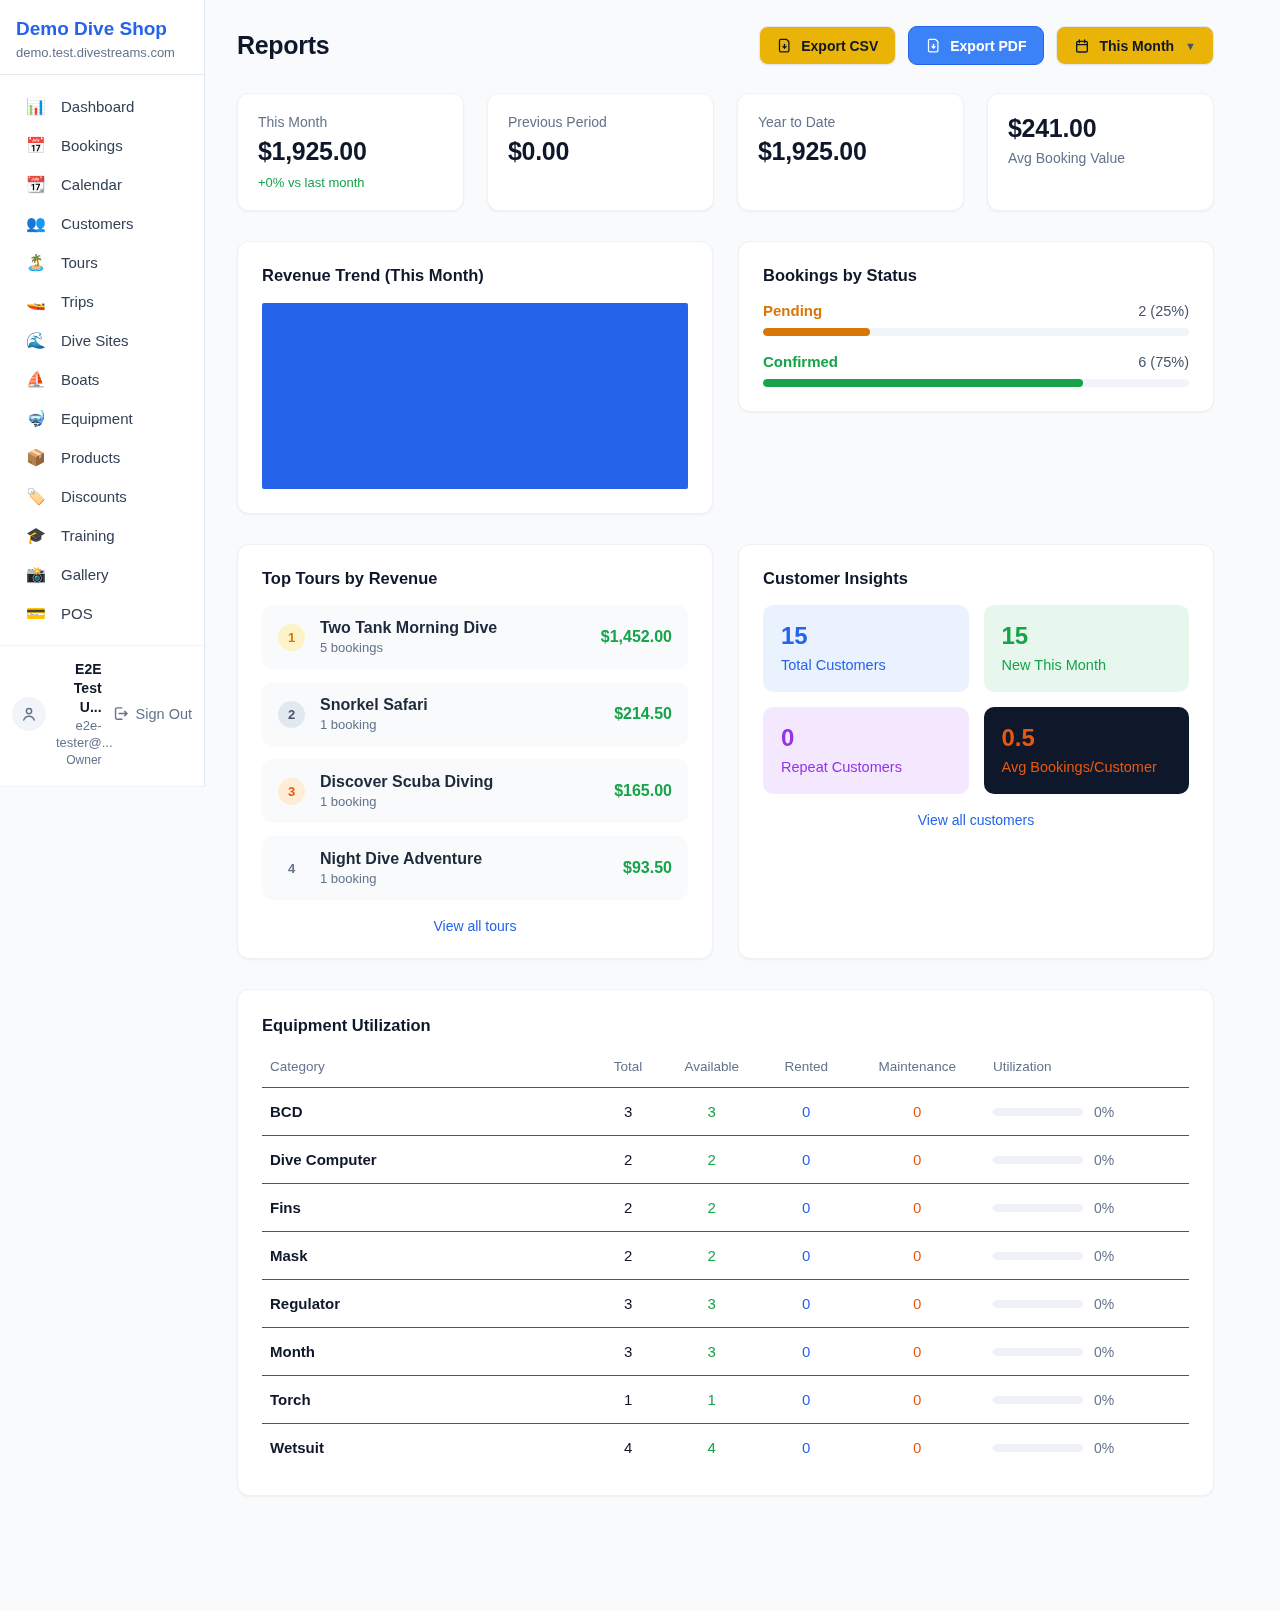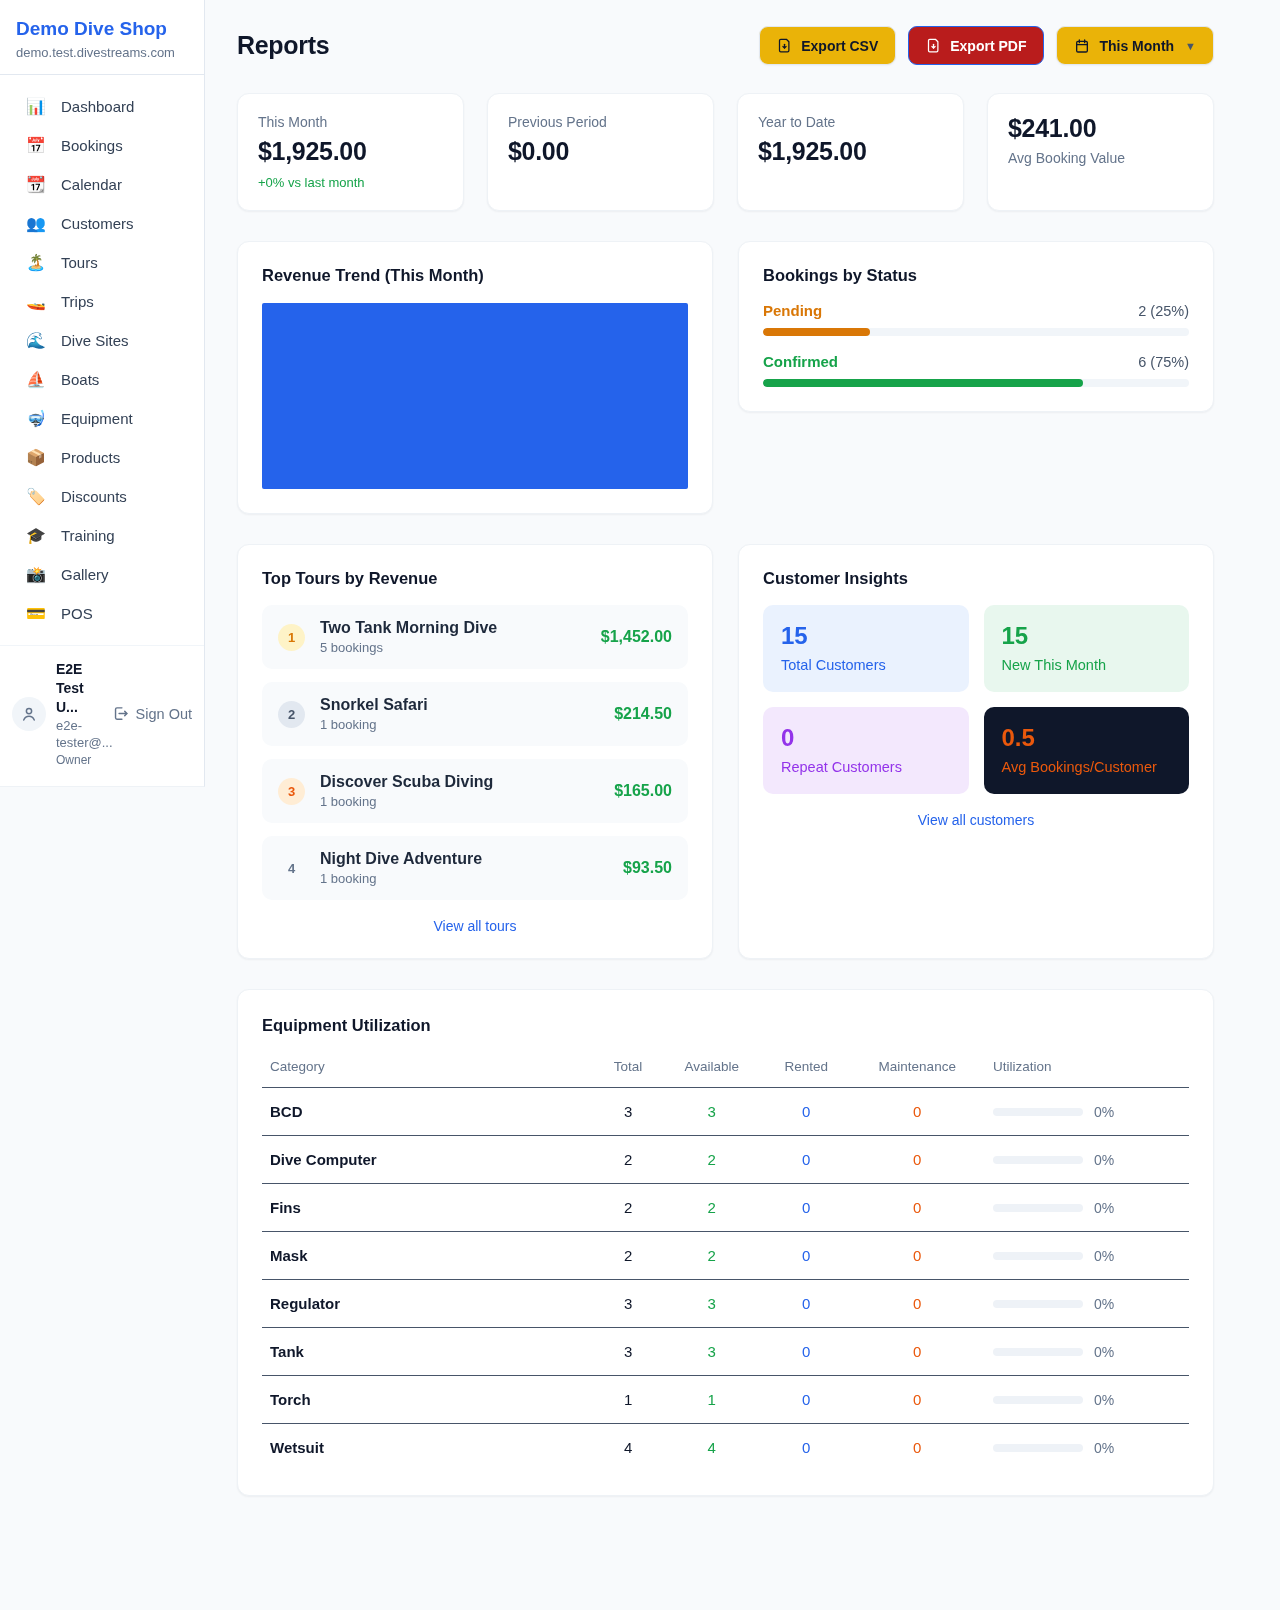--- a/index.html
+++ b/index.html
@@ -12,34 +12,34 @@
   .sidebar { width:205px; background:#fff; border-right:1px solid #e2e8f0; border-bottom:1px solid #eef2f6; }
   .brand { padding:18px 16px 14px; }
   .brand-name { font-size:19px; font-weight:700; color:#2563eb; }
   .brand-domain { font-size:13px; color:#64748b; margin-top:5px; }
   .sidebar-divider { border:none; border-top:1px solid #e2e8f0; }
   .nav { padding:12px 0; list-style:none; }
   .nav-item { display:flex; align-items:center; gap:15px; padding:10px 26px; font-size:15px; color:#334155; cursor:pointer; }
   .nav-item .icon { width:20px; font-size:16px; text-align:center; flex:0 0 20px; }
   .sidebar-footer { border-top:1px solid #f1f5f9; padding:14px 12px 18px; display:flex; align-items:center; gap:10px; }
   .avatar { width:34px; height:34px; border-radius:50%; background:#f1f5f9; display:flex; align-items:center; justify-content:center; flex:0 0 34px; }
-  .user-info { line-height:1.35; min-width:0; }
+  .user-info { line-height:1.35; min-width:0;text-align:right; }
   .user-name { font-size:14px; font-weight:700; color:#0f172a; }
   .user-email { font-size:13px; color:#64748b; }
   .user-role { font-size:12px; color:#64748b; }
   .signout { margin-left:auto; display:flex; align-items:center; gap:7px; font-size:14.5px; color:#64748b; background:none; border:none; cursor:pointer; font-family:inherit; white-space:nowrap; }
 
   
   .main { flex:1; padding:26px 66px 40px 32px; min-width:0; }
   .page-header { display:flex; align-items:center; }
   .page-title { font-size:25px; font-weight:800; letter-spacing:-0.3px; }
   .header-actions { margin-left:auto; display:flex; gap:12px; }
   .btn { display:inline-flex; align-items:center; gap:9px; height:39px; padding:0 17px; border-radius:9px; font-size:14px; font-weight:600; font-family:inherit; cursor:pointer; }
   .btn-outline { background:#eab308; border:1px solid #e2e8f0; color:#0f172a; box-shadow:0 1px 2px rgba(15,23,42,.04); }
-  .btn-primary { background:#b91c1c; border:1px solid #2563eb; color:#fff; }
+  .btn-primary { background:#3b82f6; border:1px solid #2563eb; color:#fff; }
   .chevron { font-size:11px; color:#475569; margin-left:2px; }
 
   
   .card { background:#fff; border:1px solid #eef2f6; border-radius:12px; box-shadow:0 1px 2px rgba(15,23,42,.05); }
   .section-title { font-size:16.5px; font-weight:700; color:#0f172a; }
 
   .stats-row { display:grid; grid-template-columns:repeat(4,1fr); gap:23px; margin-top:28px; }
   .stat-card { padding:20px; }
   .stat-label { font-size:14px; color:#64748b; }
   .stat-value { font-size:25px; font-weight:800; color:#0f172a; margin-top:7px; letter-spacing:-0.3px; }
@@ -403,21 +403,21 @@
               <td class="rented">0</td>
               <td class="maint">0</td>
               <td class="util">
                 <div class="util-wrap">
                   <div class="util-track"></div>
                   <span class="util-pct">0%</span>
                 </div>
               </td>
             </tr>
             <tr>
-              <td class="cat">Tank</td>
+              <td class="cat">Month</td>
               <td>3</td>
               <td class="avail">3</td>
               <td class="rented">0</td>
               <td class="maint">0</td>
               <td class="util">
                 <div class="util-wrap">
                   <div class="util-track"></div>
                   <span class="util-pct">0%</span>
                 </div>
               </td>

